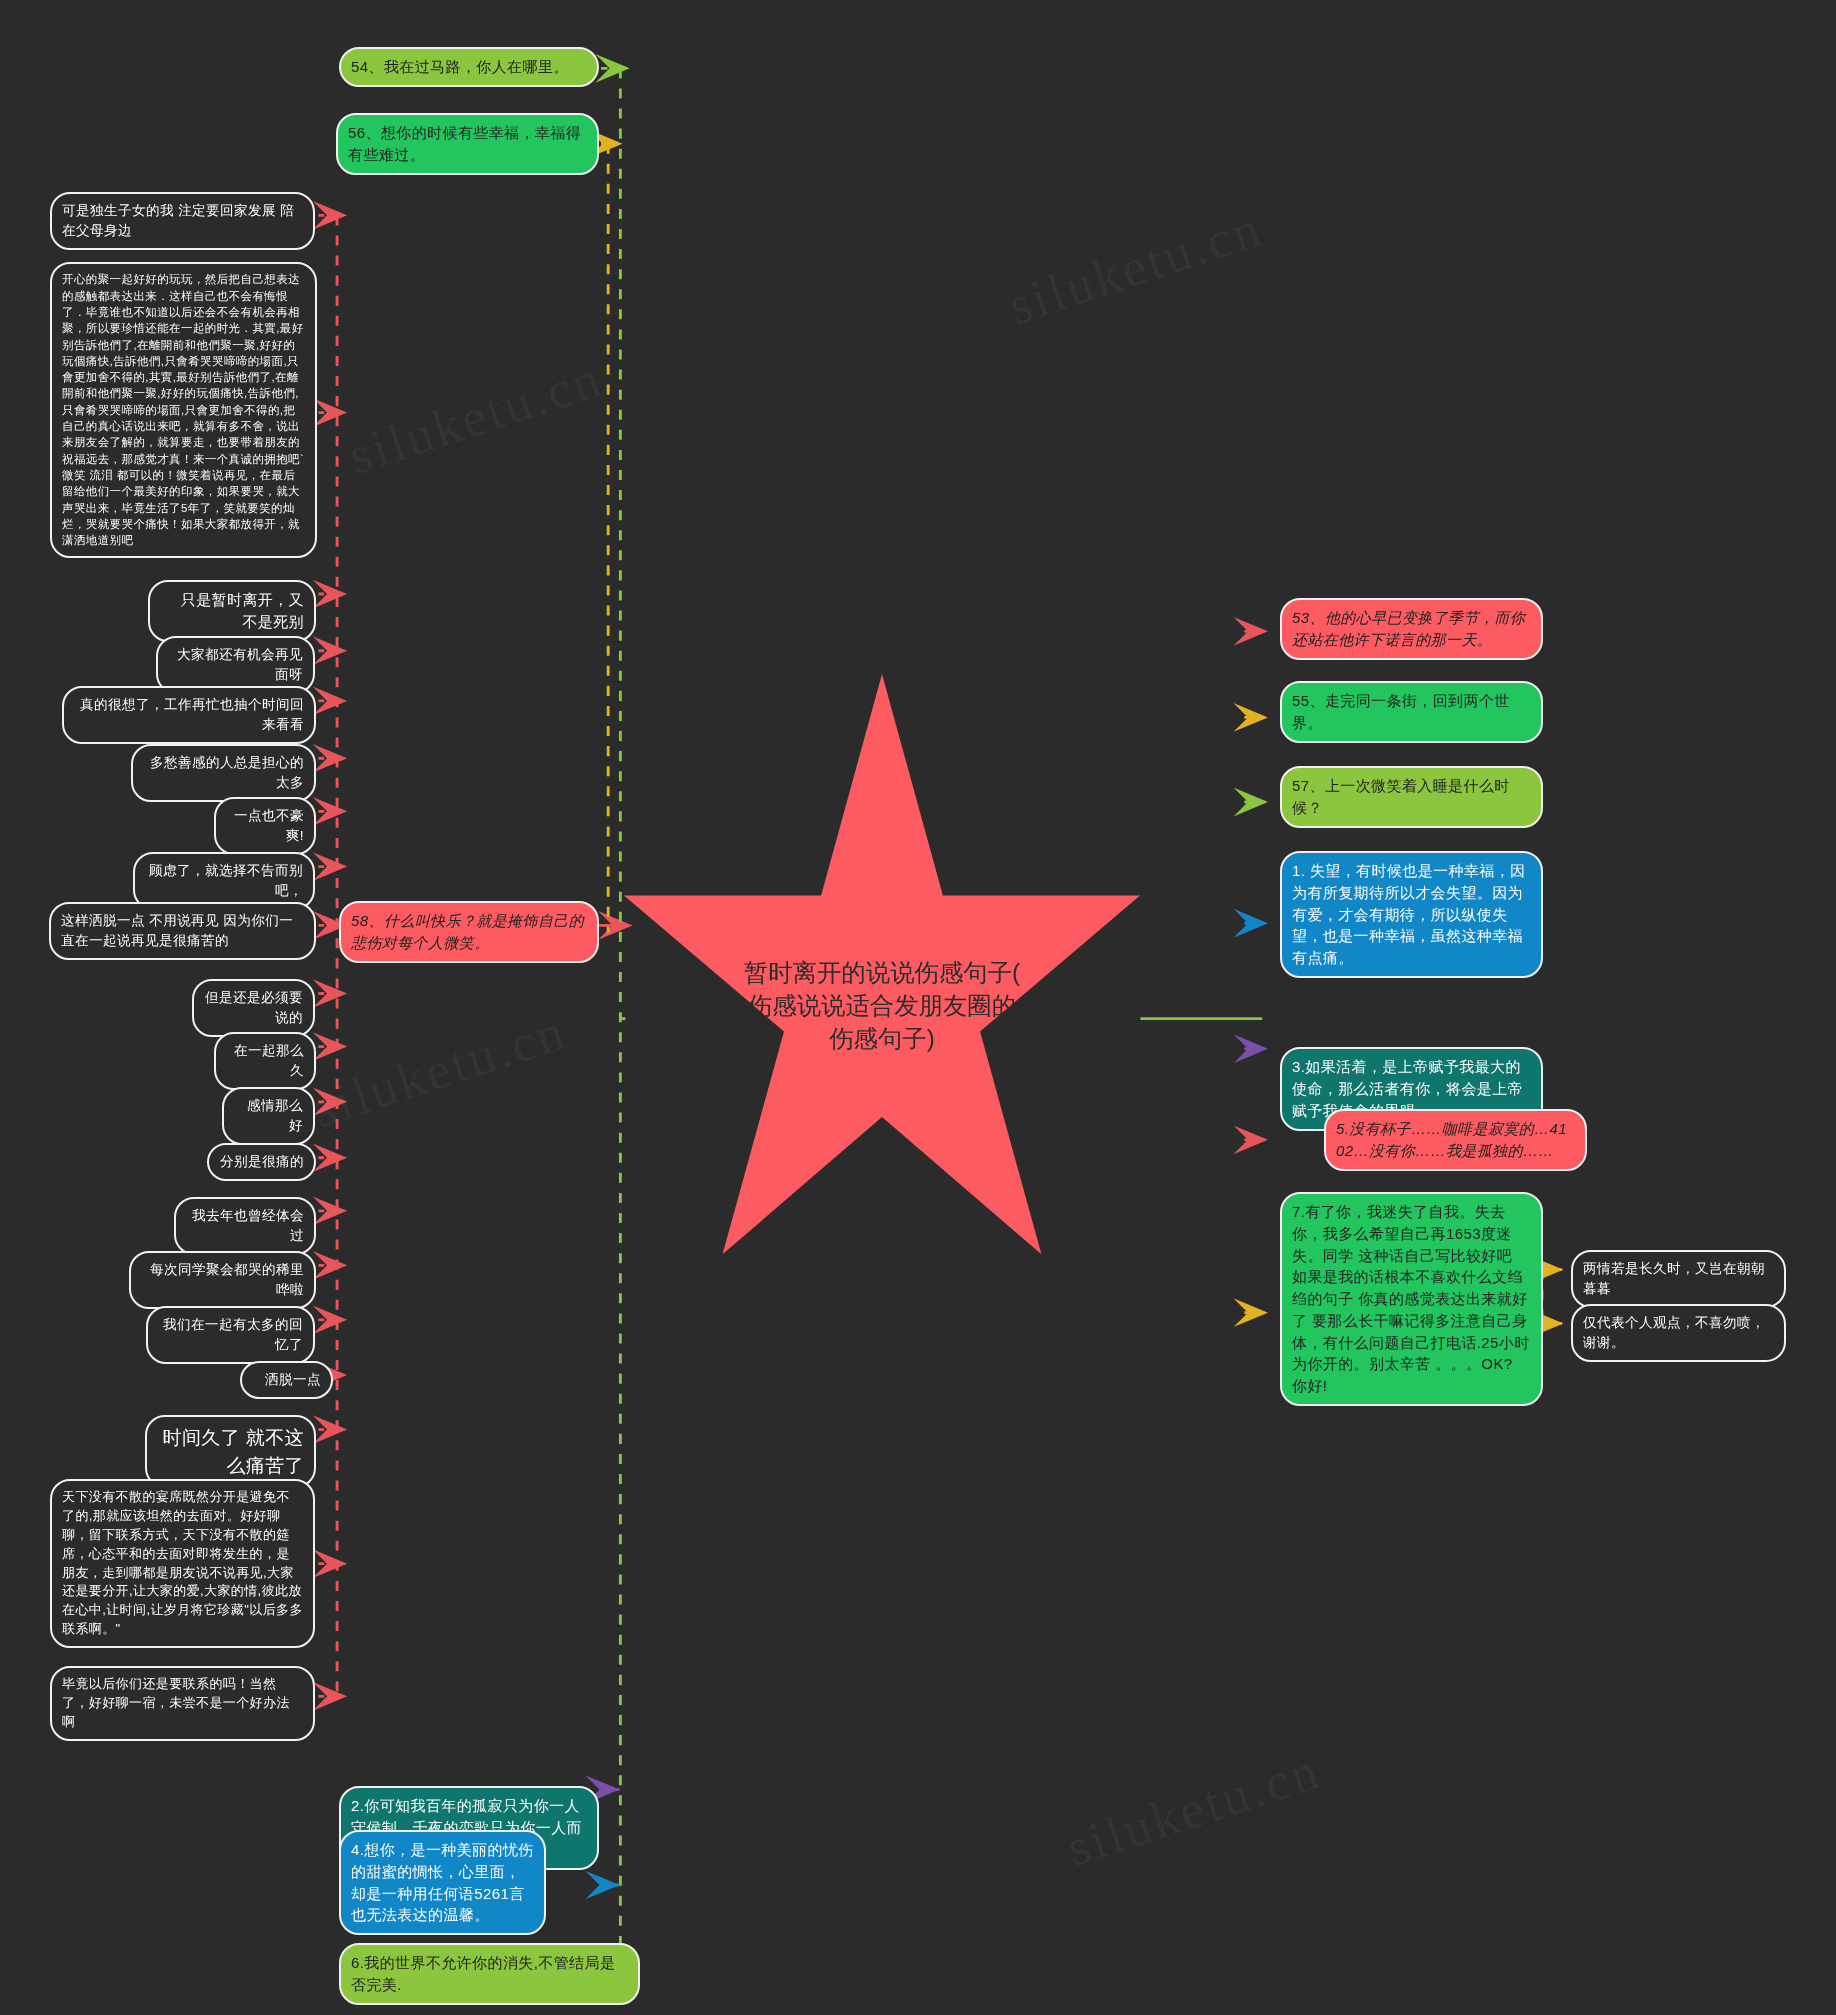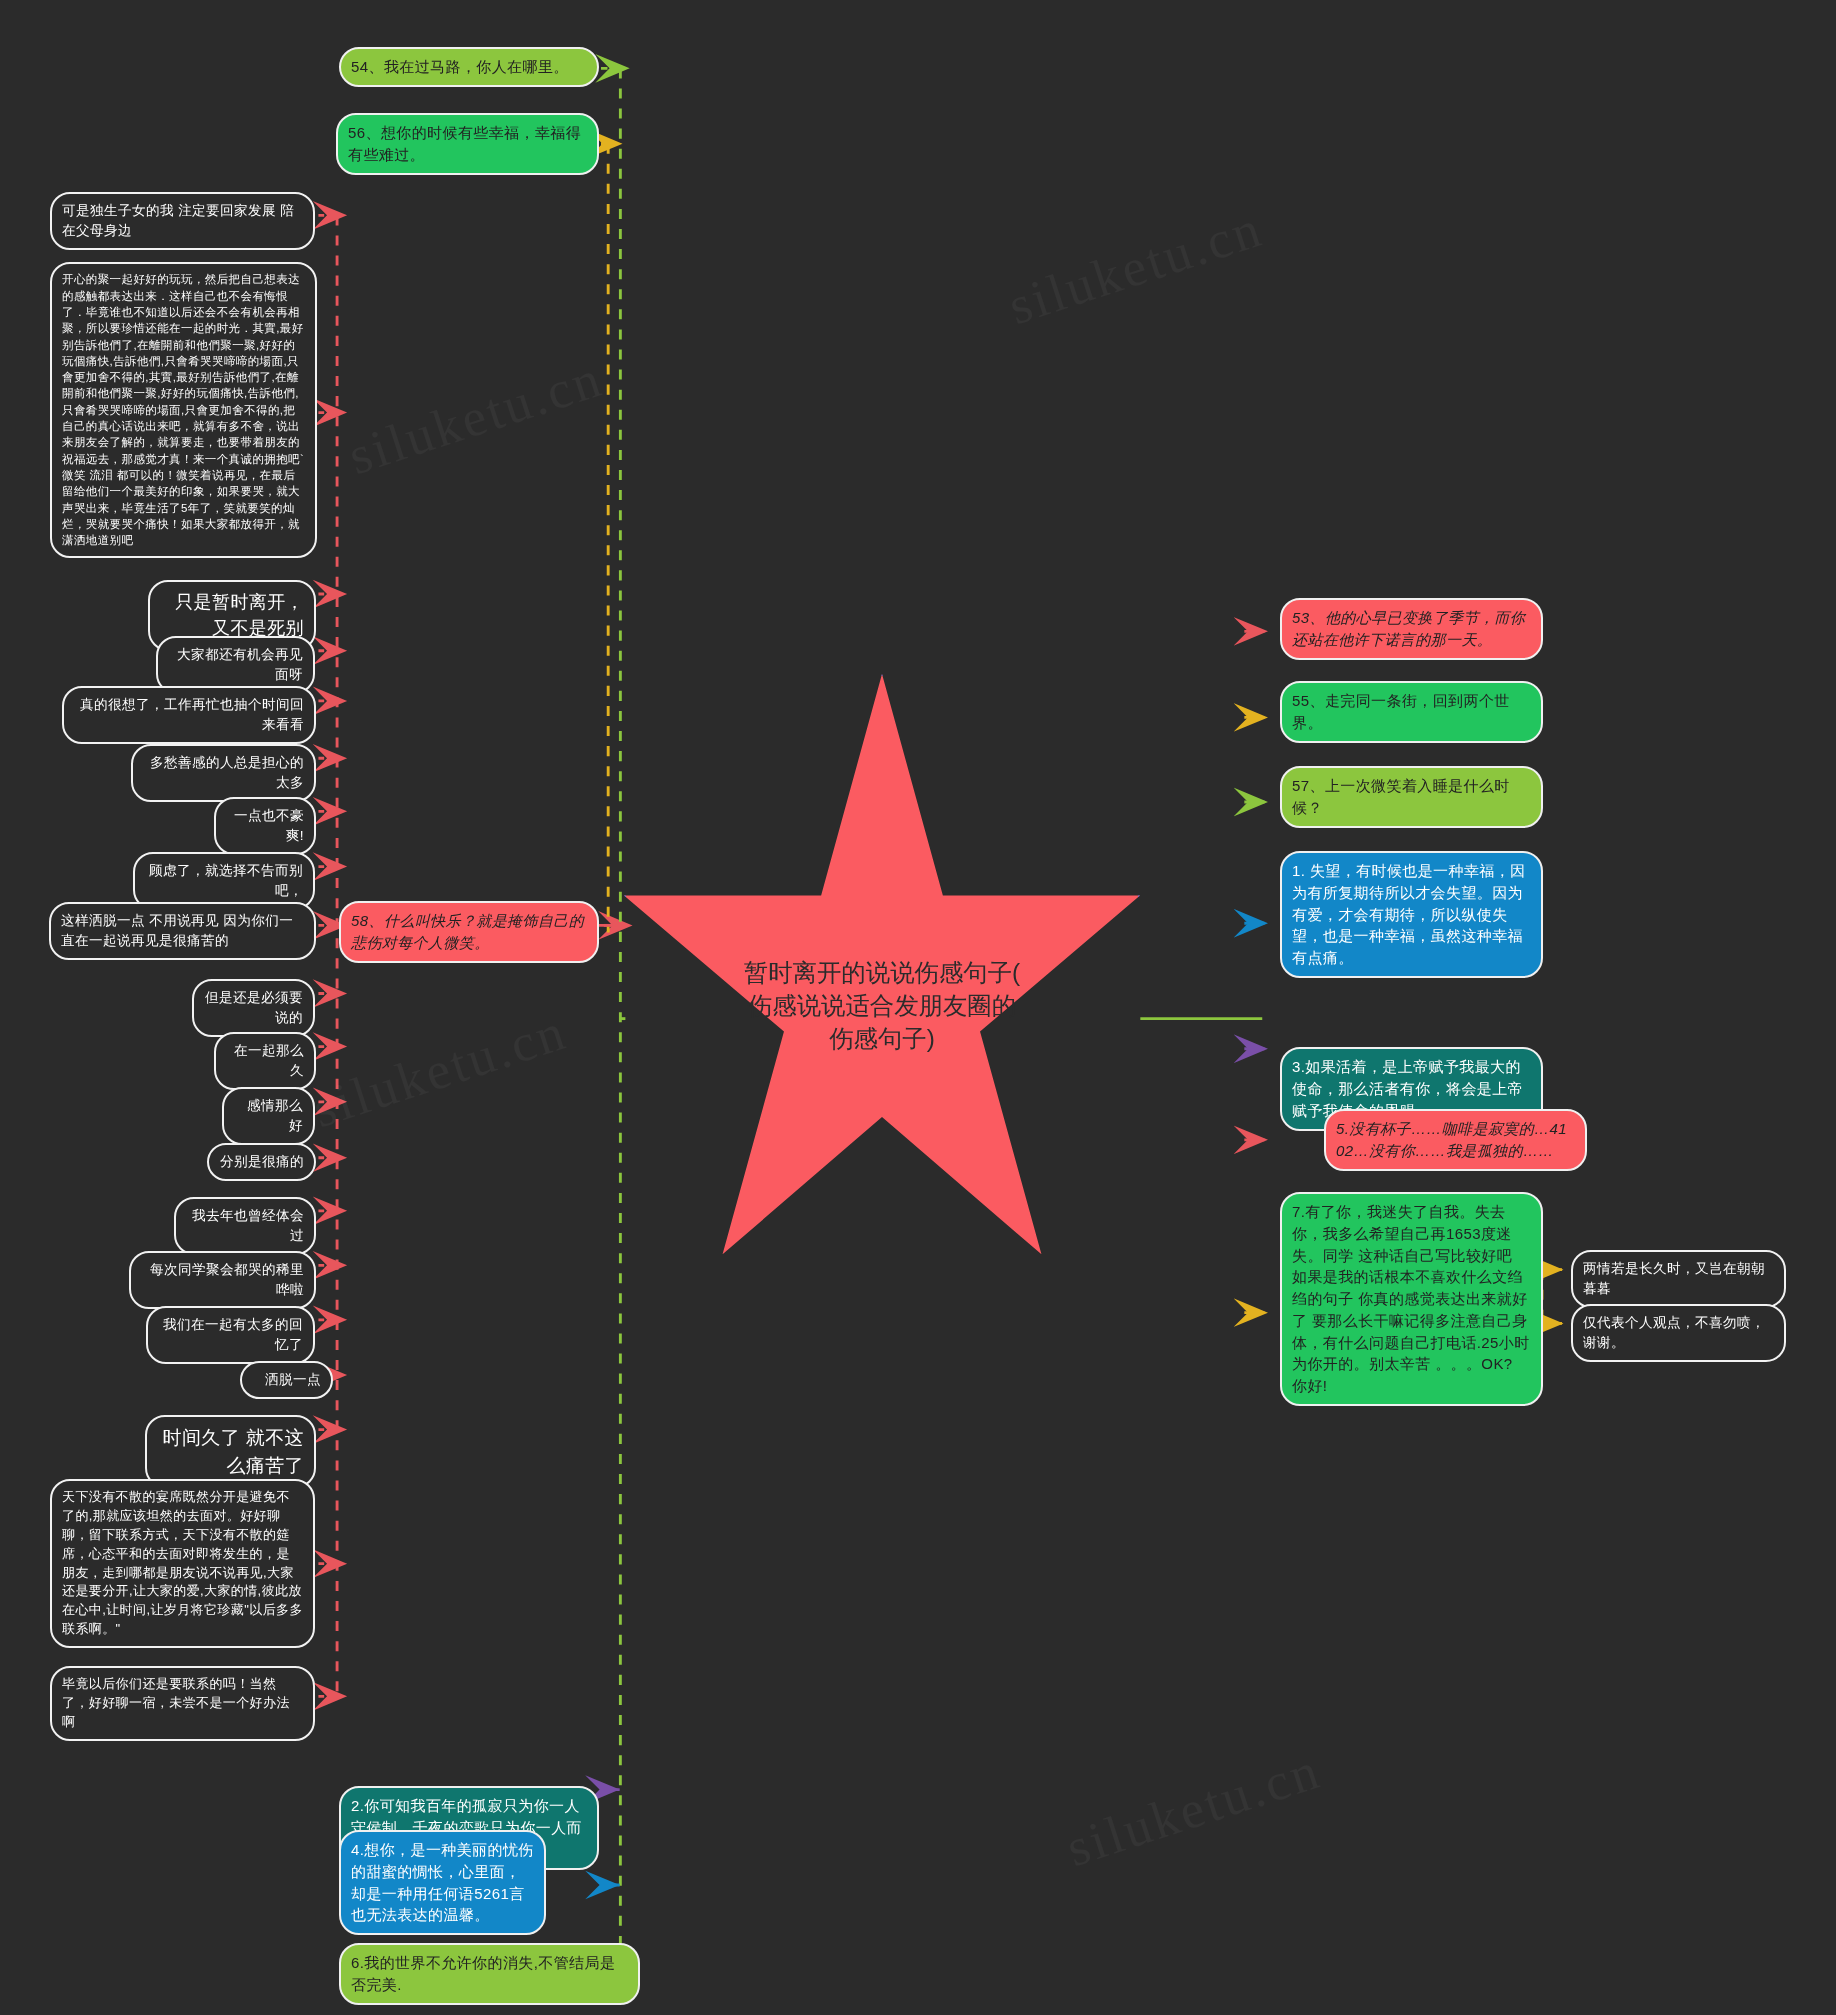--- a/index.html
+++ b/index.html
@@ -177,21 +177,21 @@
 伤感句子)</div>
   </div>
 
   <div class="node filled c-green" style="left:339px;top:47px;width:260px;font-size:15px;">54、我在过马路，你人在哪里。</div>
   <div class="node filled c-yellow" style="left:336px;top:113px;width:263px;font-size:15px;">56、想你的时候有些幸福，幸福得有些难过。</div>
 
   <div class="node plain align-l" style="left:50px;top:192px;width:265px;font-size:13.6px;">可是独生子女的我 注定要回家发展 陪在父母身边</div>
 
   <div class="node plain align-l" style="left:50px;top:262px;width:267px;font-size:11.5px;line-height:1.42;">开心的聚一起好好的玩玩，然后把自己想表达的感触都表达出来．这样自己也不会有悔恨了．毕竟谁也不知道以后还会不会有机会再相聚，所以要珍惜还能在一起的时光．其實,最好别告訴他們了,在離開前和他們聚一聚,好好的玩個痛快,告訴他們,只會肴哭哭啼啼的場面,只會更加舍不得的,其實,最好别告訴他們了,在離開前和他們聚一聚,好好的玩個痛快,告訴他們,只會肴哭哭啼啼的場面,只會更加舍不得的,把自己的真心话说出来吧，就算有多不舍，说出来朋友会了解的，就算要走，也要带着朋友的祝福远去，那感觉才真！来一个真诚的拥抱吧`微笑 流泪 都可以的！微笑着说再见，在最后留给他们一个最美好的印象，如果要哭，就大声哭出来，毕竟生活了5年了，笑就要笑的灿烂，哭就要哭个痛快！如果大家都放得开，就潇洒地道别吧</div>
 
-  <div class="node plain align-r" style="left:148px;top:580px;width:168px;font-size:18px;padding-left:18px;">只是暂时离开，又不是死别</div>
+  <div class="node plain align-r" style="left:148px;top:580px;width:168px;font-size:15px;padding-left:18px;">只是暂时离开，又不是死别</div>
 
   <div class="node plain align-r" style="left:156px;top:636px;width:159px;font-size:13.6px;">大家都还有机会再见面呀</div>
 
   <div class="node plain align-r" style="left:62px;top:686px;width:254px;font-size:13.6px;">真的很想了，工作再忙也抽个时间回来看看</div>
 
   <div class="node plain align-r" style="left:131px;top:744px;width:185px;font-size:13.6px;">多愁善感的人总是担心的太多</div>
 
   <div class="node plain align-r" style="left:214px;top:797px;width:102px;font-size:13.6px;">一点也不豪爽!</div>
 
   <div class="node plain align-r" style="left:133px;top:852px;width:182px;font-size:13.6px;">顾虑了，就选择不告而别吧，</div>

